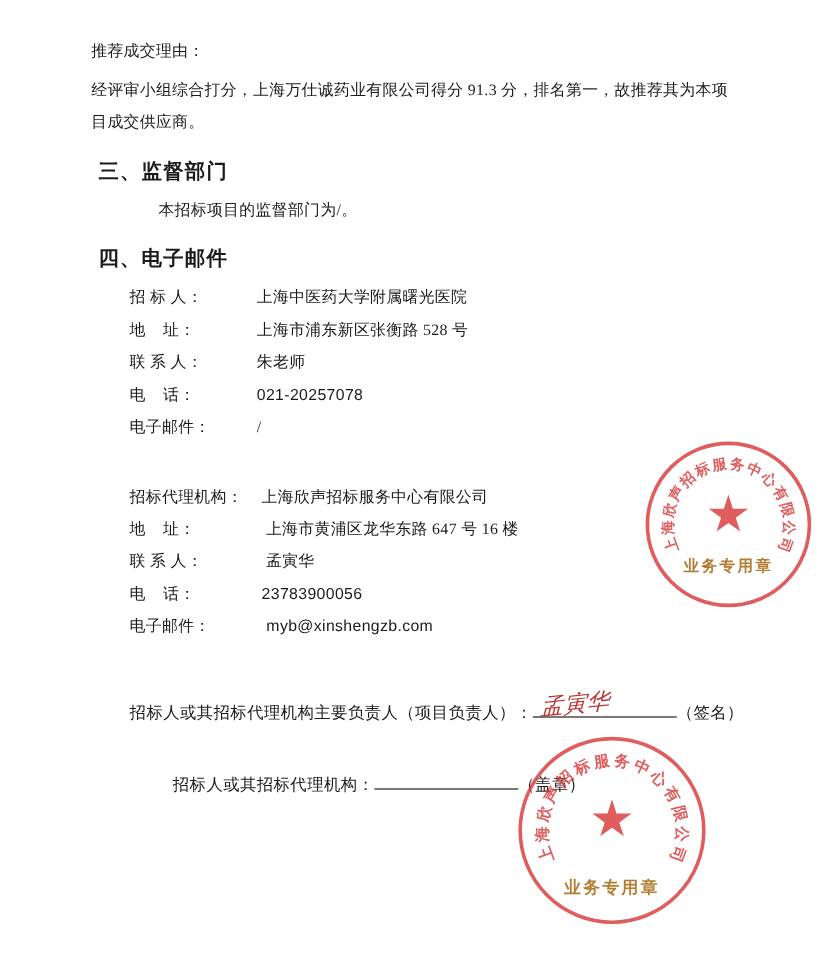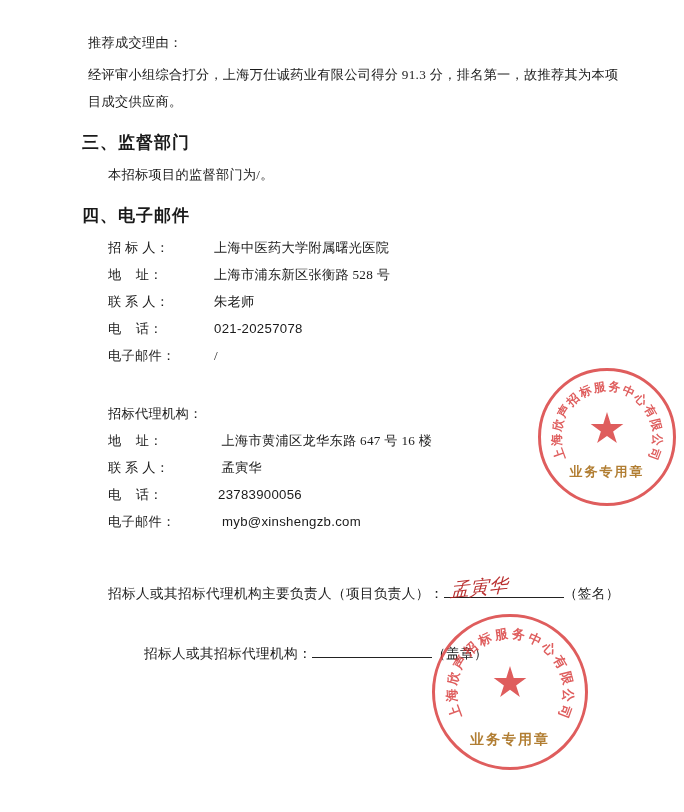--- a/index.html
+++ b/index.html
@@ -21,22 +21,22 @@
     height: 812px;
     box-sizing: border-box;
     padding: 30px 58px 0 62px;
   }
   .para {
     font-size: 13.2px;
     line-height: 2.0;
     letter-spacing: 0.3px;
     margin: 0;
   }
-  .indent2 { margin-left: 26px; }
-  .indent3 { margin-left: 46px; }
+  .indent2 { margin-left: 14px; }
+  .indent3 { margin-left: 70px; }
   .section-head {
     font-size: 17px;
     font-weight: bold;
     letter-spacing: 1px;
     margin: 12px 0 2px 20px;
     line-height: 1.9;
   }
   .gap-sm { height: 6px; }
   .gap-lg { height: 30px; }
 
@@ -208,20 +208,21 @@
   </div>
   <div class="contact-row">
     <span class="lbl">电子邮件：</span>
     <span class="val">/</span>
   </div>
 
   <div class="gap-lg"></div>
 
   <div class="agency-row">
     <span class="lbl">招标代理机构：</span>
+    <span class="val">上海欣声招标服务中心有限公司</span>
   </div>
   <div class="agency-row">
     <span class="lbl">地    址：</span>
     <span class="val"> 上海市黄浦区龙华东路 647 号 16 楼</span>
   </div>
   <div class="agency-row">
     <span class="lbl">联 系 人：</span>
     <span class="val"> 孟寅华</span>
   </div>
   <div class="agency-row">

